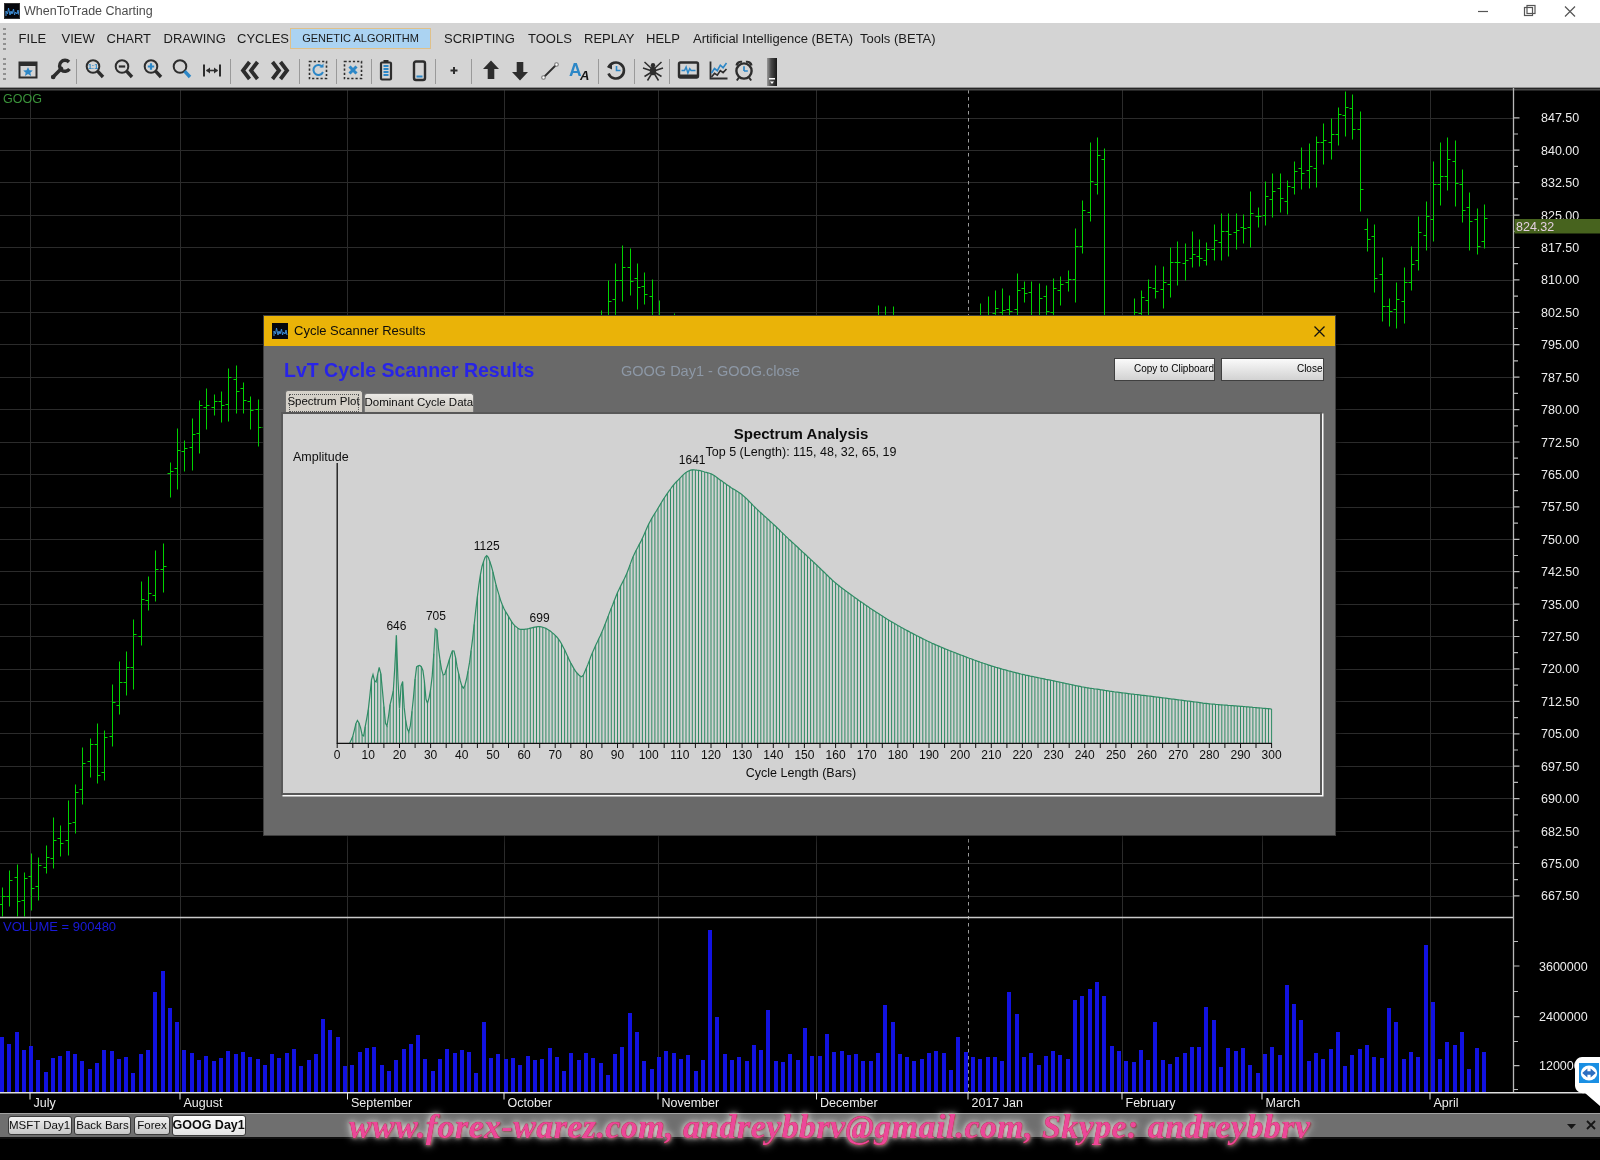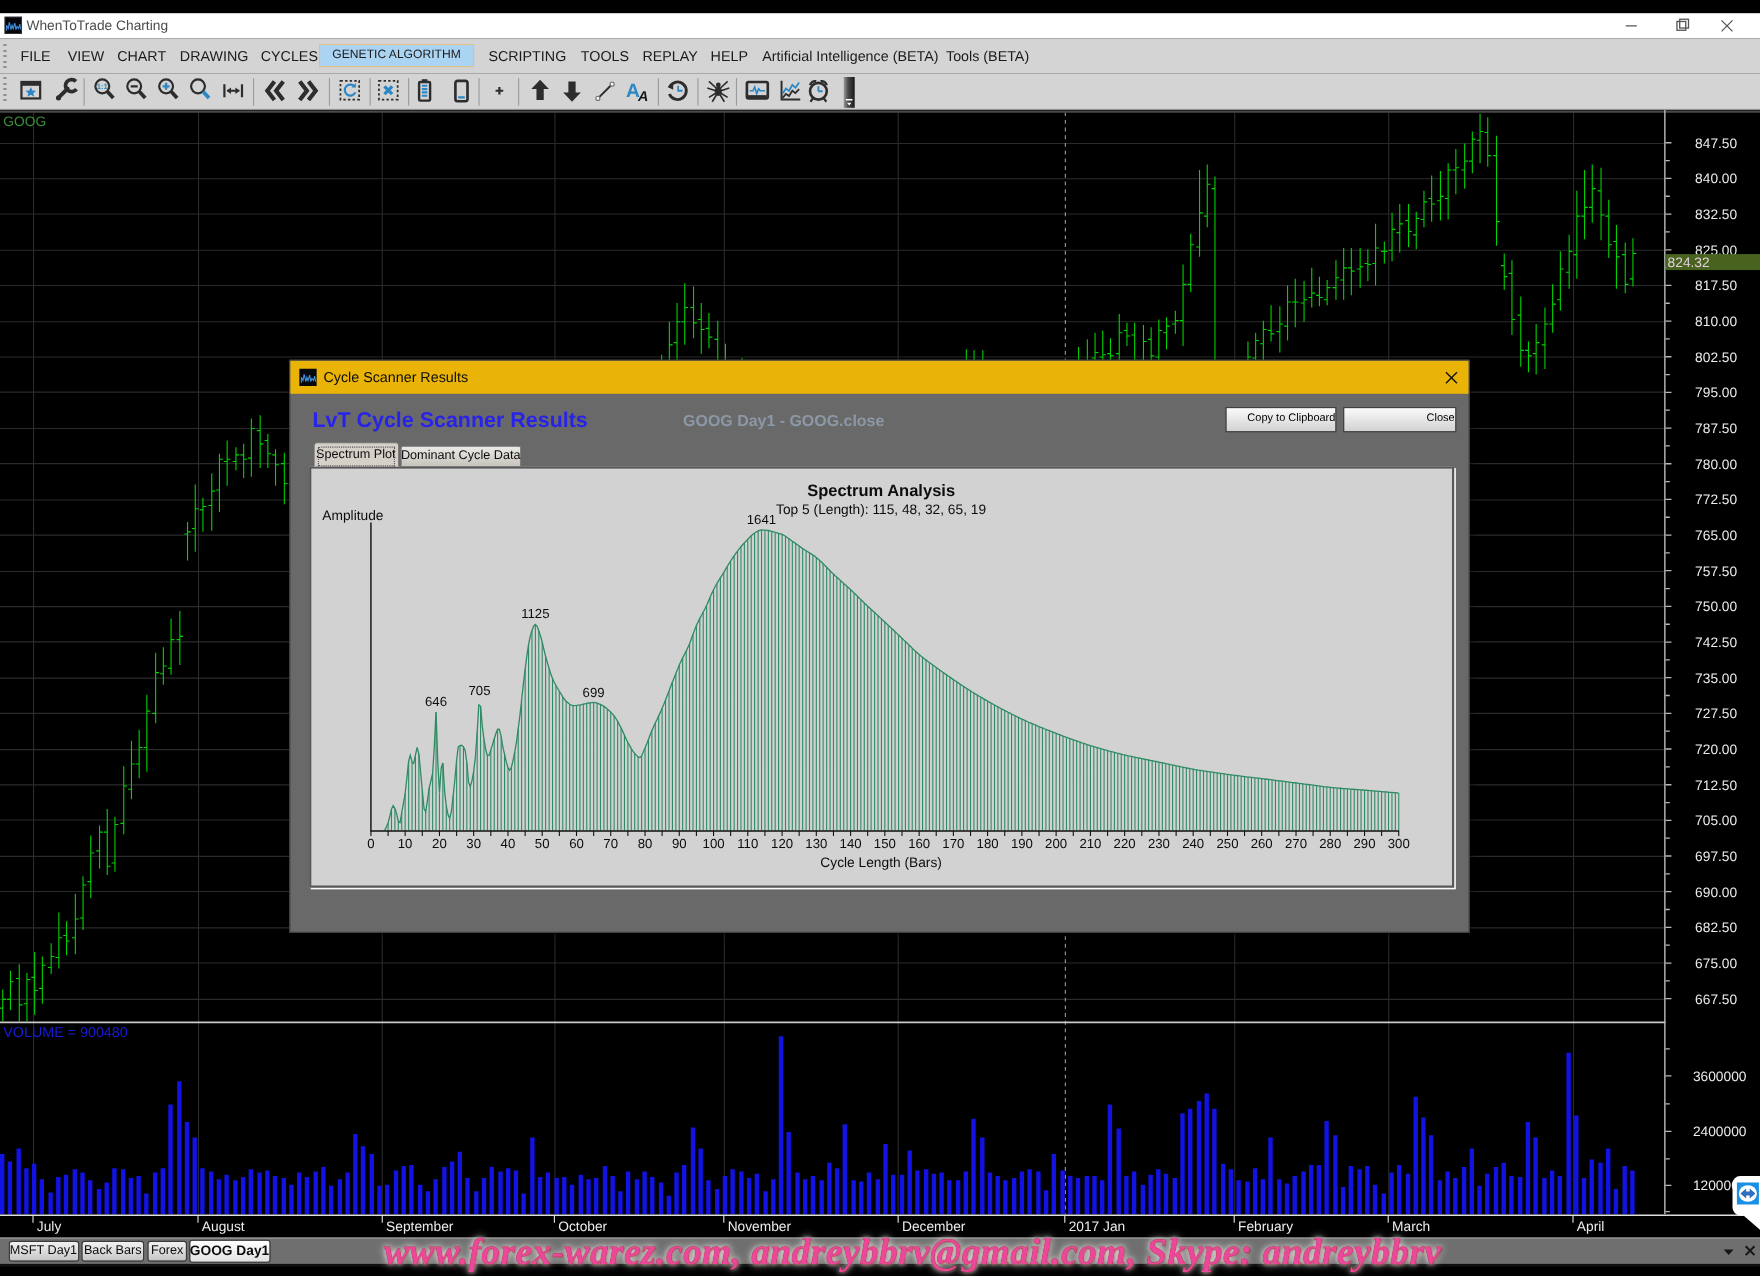--- a/index.html
+++ b/index.html
@@ -1,15 +1,15 @@
 <!DOCTYPE html>
 <html><head><meta charset="utf-8"><title>WhenToTrade Charting</title><style>
 *{margin:0;padding:0;box-sizing:border-box}
 html,body{width:1600px;height:1160px;overflow:hidden;background:#000}
-#app{position:relative;width:1600px;height:876px;font-family:"Liberation Sans",sans-serif;margin-top:12px;}
+#app{position:relative;width:1600px;height:876px;font-family:"Liberation Sans",sans-serif;}
 .abs{position:absolute}
 #titlebar{left:0;top:0;width:1600px;height:23px;background:#fff}
 #titlebar .t{left:24px;top:0;line-height:23px;font-size:12.5px;color:#4c4c4c}
 #menubar{left:0;top:23px;width:1600px;height:32px;background:#d4d4d4}
 #menubar span{position:absolute;top:0;line-height:32px;font-size:13px;color:#1b1b1b;white-space:pre}
 #gab{left:290px;top:4.5px;width:141px;height:21px;background:#abd3f2;border:1px solid #dfc089}
 #gab i{font-style:normal;position:absolute;left:0;width:100%;text-align:center;top:0;line-height:19px;font-size:11px;color:#1b1b1b}
 #toolbar{left:0;top:55px;width:1600px;height:33px;background:#d4d4d4;border-bottom:1px solid #8f8f8f}
 .grip{width:3px;background-image:repeating-linear-gradient(to bottom,#909090 0 2px,rgba(0,0,0,0) 2px 5px)}
 .tsep{width:1px;top:4px;height:25px;background:#9a9a9a}
@@ -17,21 +17,21 @@
 #tabbar{left:0;top:1113px;width:1600px;height:26px;background:#6f6f6f;border-top:1px solid #a2a2a2;border-bottom:2px solid #101010}
 .tab{position:absolute;top:1116px;height:19px;background:linear-gradient(#f2f2f2,#c6c6c6);border:1px solid #3a3a3a;border-radius:3px;font-size:11.5px;color:#0d0d0d;text-align:center;line-height:17px;white-space:pre}
 .tab.on{top:1114.5px;height:21px;background:linear-gradient(#ffffff,#e2e2e2);font-weight:bold;font-size:12.5px;line-height:19px}
 #wm{left:349px;top:1108px;width:900px;font-family:Liberation Serif, serif;font-style:italic;font-weight:bold;font-size:34px;letter-spacing:0.4px;color:#ec4899;white-space:pre;text-shadow:0 0 1px #8a0000,0 0 8px rgba(255,255,255,.95),0 0 4px rgba(255,245,245,.7),1px 1px 2px rgba(70,0,0,.95)}
 #statusbar{left:0;top:1139px;width:1600px;height:21px;background:#878787}
 #statusbar div{position:absolute;top:0;line-height:20px;font-size:12px;color:#0c0c0c}
 #dialog{left:263px;top:315px;width:1073px;height:521px;background:#696969;border:1px solid #3e3e3e;box-shadow:2px 3px 8px rgba(0,0,0,.55)}
 #dtitle{left:0;top:0;width:100%;height:30px;background:#eab308}
 #dtitle .t{left:30px;top:0;line-height:30px;font-size:13px;color:#0d0d0d}
 #dh1{left:20px;top:43px;font-size:19.5px;font-weight:bold;color:#2823e8}
-#dh2{left:357px;top:47px;font-size:14.5px;font-weight:bold;color:#8d98a6}
+#dh2{left:357px;top:47px;font-size:14.5px;font-weight:normal;color:#8d98a6}
 .dbtn{position:absolute;top:42px;height:22.5px;white-space:nowrap;background:linear-gradient(#fafafa,#d2d2d2);border:1px solid #3f3f3f;font-size:10px;color:#000;text-align:right;line-height:20px}
 .dtab{position:absolute;white-space:nowrap;font-size:11.5px;color:#0d0d0d;text-align:center;border:1px solid #6f6f6f;border-bottom:none;border-radius:3px 3px 0 0}
 #dtab1{left:20.5px;top:73.7px;width:78px;height:22.3px;background:#d5d1c9;line-height:21px;z-index:2}
 #dtab1 b{position:absolute;left:3px;top:3px;right:3px;bottom:0;border:1px dotted #555;font-weight:normal}
 #dtab2{left:99.5px;top:77.2px;width:110px;height:18.8px;background:linear-gradient(#eceae6,#c6c3bc);line-height:17px;border-color:#7c7c7c}
 #dplot{left:17px;top:95.6px;width:1041px;height:383px;background:#d2d2d2;border:2px solid #585858;box-shadow:1.5px 1.5px 0 #fbfbfb}
 svg text{font-family:"Liberation Sans",sans-serif}
 </style></head>
 <body>
 <div id="app">

